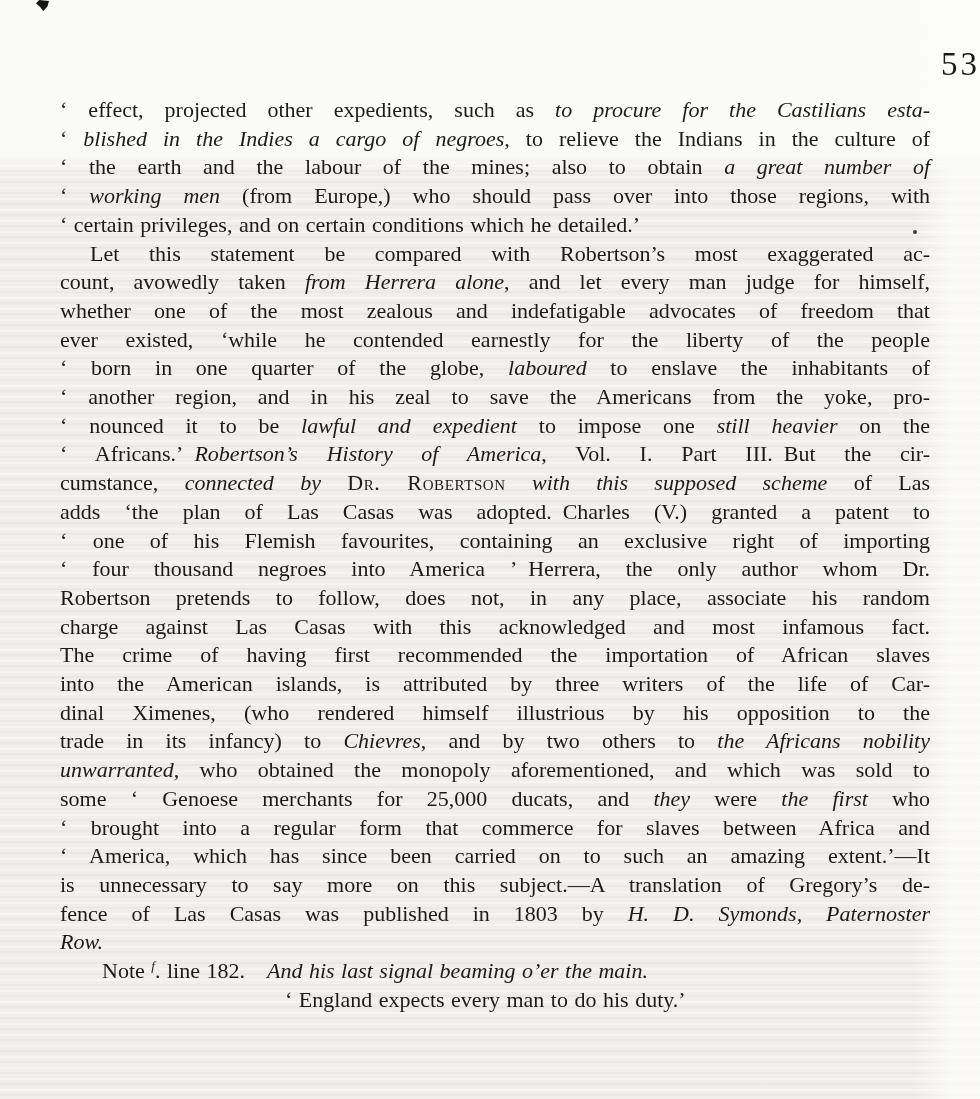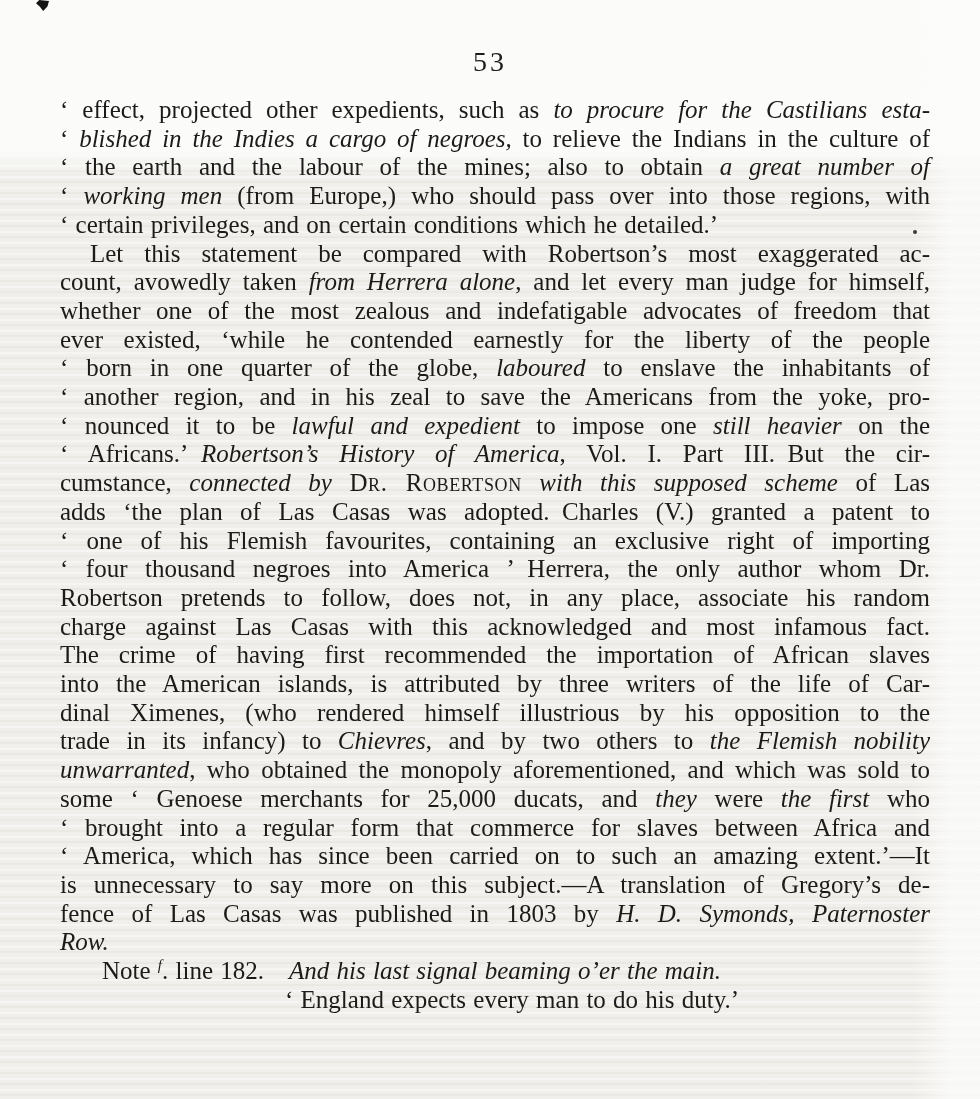--- a/index.html
+++ b/index.html
@@ -22,31 +22,31 @@
         rgba(0,0,0,0) 2px, rgba(0,0,0,0) 5px,
         rgba(219,217,210,0.30) 5px, rgba(219,217,210,0.30) 7px,
         rgba(0,0,0,0) 7px, rgba(0,0,0,0) 11px),
       #f0efeb;
   }
   .page-number {
     position: absolute;
     top: 46px;
     left: 0;
     right: 0;
-    text-align: center;
-    font-size: 28px;
+    text-align: right;
+    font-size: 33px;
     letter-spacing: 3px;
     font-weight: 400;
   }
   .textblock {
     position: absolute;
     left: 60px;
     top: 96px;
     width: 870px;
-    font-size: 25px;
+    font-size: 22px;
     line-height: 28.7px;
     word-spacing: 1px;
   }
   .para { margin: 0; }
   .line {
     text-align: justify;
     text-align-last: justify;
     white-space: normal;
   }
   .line.noj {
@@ -101,21 +101,21 @@
         <div class="line"><span>‘ Africans.’ </span><span class="it">Robertson’s History of America</span><span>, Vol. I. Part III. But the cir-</span></div>
         <div class="line"><span>cumstance, </span><span class="it">connected by</span><span> </span><span class="sc">Dr. Robertson</span><span> </span><span class="it">with this supposed scheme</span><span> of Las</span></div>
         <div class="line"><span>adds ‘the plan of Las Casas was adopted. Charles (V.) granted a patent to</span></div>
         <div class="line"><span>‘ one of his Flemish favourites, containing an exclusive right of importing</span></div>
         <div class="line"><span>‘ four thousand negroes into America ’ Herrera, the only author whom Dr.</span></div>
         <div class="line"><span>Robertson pretends to follow, does not, in any place, associate his random</span></div>
         <div class="line"><span>charge against Las Casas with this acknowledged and most infamous fact.</span></div>
         <div class="line"><span>The crime of having first recommended the importation of African slaves</span></div>
         <div class="line"><span>into the American islands, is attributed by three writers of the life of Car-</span></div>
         <div class="line"><span>dinal Ximenes, (who rendered himself illustrious by his opposition to the</span></div>
-        <div class="line"><span>trade in its infancy) to </span><span class="it">Chievres</span><span>, and by two others to </span><span class="it">the Flemish nobility</span></div>
+        <div class="line"><span>trade in its infancy) to </span><span class="it">Chievres</span><span>, and by two others to </span><span class="it">the Africans nobility</span></div>
         <div class="line"><span class="it">unwarranted</span><span>, who obtained the monopoly aforementioned, and which was sold to</span></div>
         <div class="line"><span>some ‘ Genoese merchants for 25,000 ducats, and </span><span class="it">they</span><span> were </span><span class="it">the first</span><span> who</span></div>
         <div class="line"><span>‘ brought into a regular form that commerce for slaves between Africa and</span></div>
         <div class="line"><span>‘ America, which has since been carried on to such an amazing extent.’—It</span></div>
         <div class="line"><span>is unnecessary to say more on this subject.—A translation of Gregory’s de-</span></div>
         <div class="line"><span>fence of Las Casas was published in 1803 by </span><span class="it">H. D. Symonds, Paternoster</span></div>
         <div class="line noj"><span class="it">Row.</span></div>
       </div>
       <div class="para">
         <div class="line noj" style="padding-left: 42px; font-family: Liberation Serif, serif;"><span>Note </span><sup class="fnref it">f</sup><span>. line 182.  </span><span class="it">And his last signal beaming o’er the main.</span></div>

